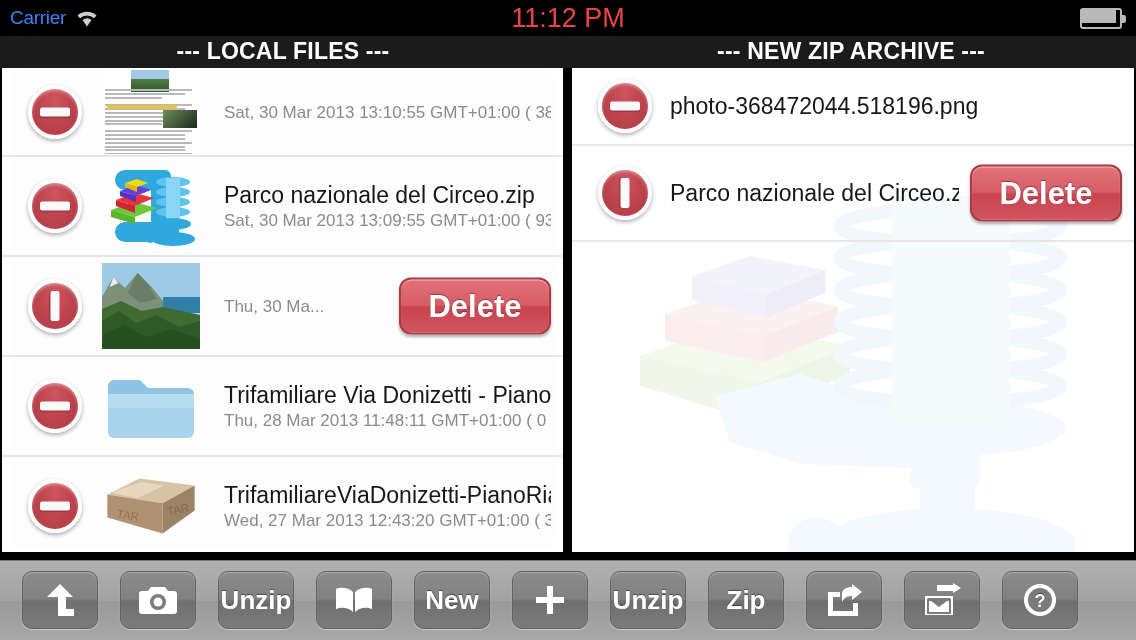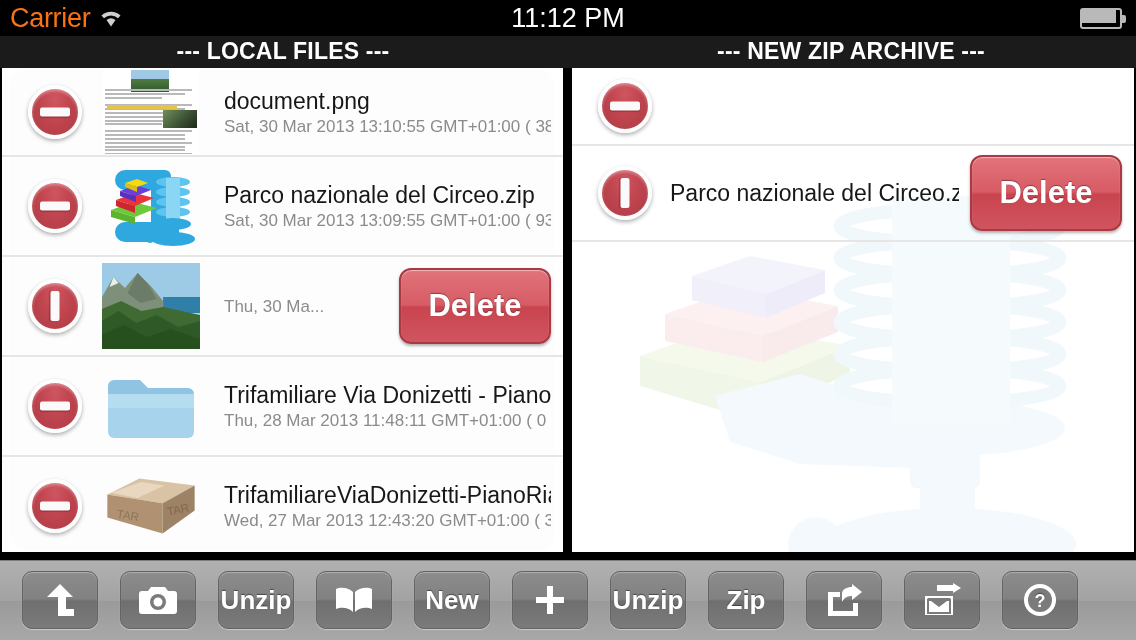--- a/index.html
+++ b/index.html
@@ -20,28 +20,28 @@
     position: absolute; left: 0; top: 0;
     width: 1136px; height: 36px;
     background: #000;
     display: flex; align-items: center;
   }
   .sb-left {
     position: absolute; left: 10px; top: 0; height: 36px;
     display: flex; align-items: center; gap: 8px;
   }
   .sb-carrier {
-    color: #f97316; font-size: 27px; letter-spacing: -0.3px;
+    color: #3b82f6; font-size: 19px; letter-spacing: -0.3px;
   }
   .sb-wifi { width: 26px; height: 20px; position: relative; }
   .sb-wifi svg { display: block; }
   .sb-time {
     position: absolute; left: 0; right: 0; top: 0; height: 36px;
     text-align: center; line-height: 36px;
-    color: #ffffff; font-size: 27px; font-weight: 400;
+    color: #ef4444; font-size: 27px; font-weight: 400;
   }
   .sb-batt {
     position: absolute; right: 10px; top: 8px;
     width: 46px; height: 21px;
   }
   .sb-batt-body {
     position: absolute; left: 0; top: 0; width: 42px; height: 21px;
     border: 2px solid #b9b9b9; border-radius: 3px;
   }
   .sb-batt-fill {
@@ -133,21 +133,21 @@
   }
 
   
   .row.selected .row-text { right: 175px; }
   .row.selected .row-title, .row.selected .row-sub { text-overflow: clip; }
 
   
   .delete-btn {
     position: absolute; right: 12px; top: 50%;
     transform: translateY(-50%);
-    width: 152px; height: 76px;
+    width: 152px; height: 57px;
     border-radius: 12px;
     background: linear-gradient(#e2737b 0%, #d75c65 48%, #c9444e 52%, #d05560 100%);
     border: 2px solid #a93a43;
     box-shadow: 0 2px 3px rgba(0,0,0,.3), inset 0 1px 1px rgba(255,255,255,.5);
     color: #fff; font-size: 31px; font-weight: bold;
     display: flex; align-items: center; justify-content: center;
     text-shadow: 0 -1px 1px rgba(0,0,0,.38);
     cursor: pointer;
   }
 
@@ -255,21 +255,20 @@
               <div class="doc-line" style="left:2px;top:68.4px;width:79.8px"></div>
               <div class="doc-line" style="left:2px;top:72.2px;width:87.39999999999999px"></div>
               <div class="doc-line" style="left:2px;top:76px;width:79.8px"></div>
               <div class="doc-line" style="left:2px;top:79.8px;width:79.8px"></div>
               <div class="doc-line" style="left:2px;top:83.6px;width:87.39999999999999px"></div>
                 <div class="doc-hl" style="left:4px;top:35px;width:70px"></div>
                 <div class="doc-img2"></div>
               </div>
           </div>
       <div class="row-text">
-        <div class="row-title">document.png</div>
         <div class="row-sub">Sat, 30 Mar 2013 13:10:55 GMT+01:00 ( 386 KB )</div>
       </div>
 
     </div>
         <div class="row" style="top:89px;height:100px">
       <div class="row-badge">
         <div class="badge-circle"></div>
             <div class="badge-bar"></div>
       </div>
       <div class="row-thumb">
@@ -406,20 +405,24 @@
         <rect x="272" y="0" width="118" height="230" fill="#c6e5f4"></rect>
       </svg>
     </div>
     <div id="right-rows">
         <div class="row" style="top:0px;height:78px">
       <div class="row-badge">
         <div class="badge-circle"></div>
             <div class="badge-bar"></div>
       </div>
 
+      <div class="row-text" style="left:98px">
+        <div class="row-title">photo-368472044.518196.png</div>
+
+      </div>
 
     </div>
         <div class="row selected" style="top:78px;height:96px">
       <div class="row-badge">
         <div class="badge-circle"></div>
             <div class="badge-bar vert"></div>
       </div>
 
       <div class="row-text" style="left:98px">
         <div class="row-title">Parco nazionale del Circeo.zip</div>

